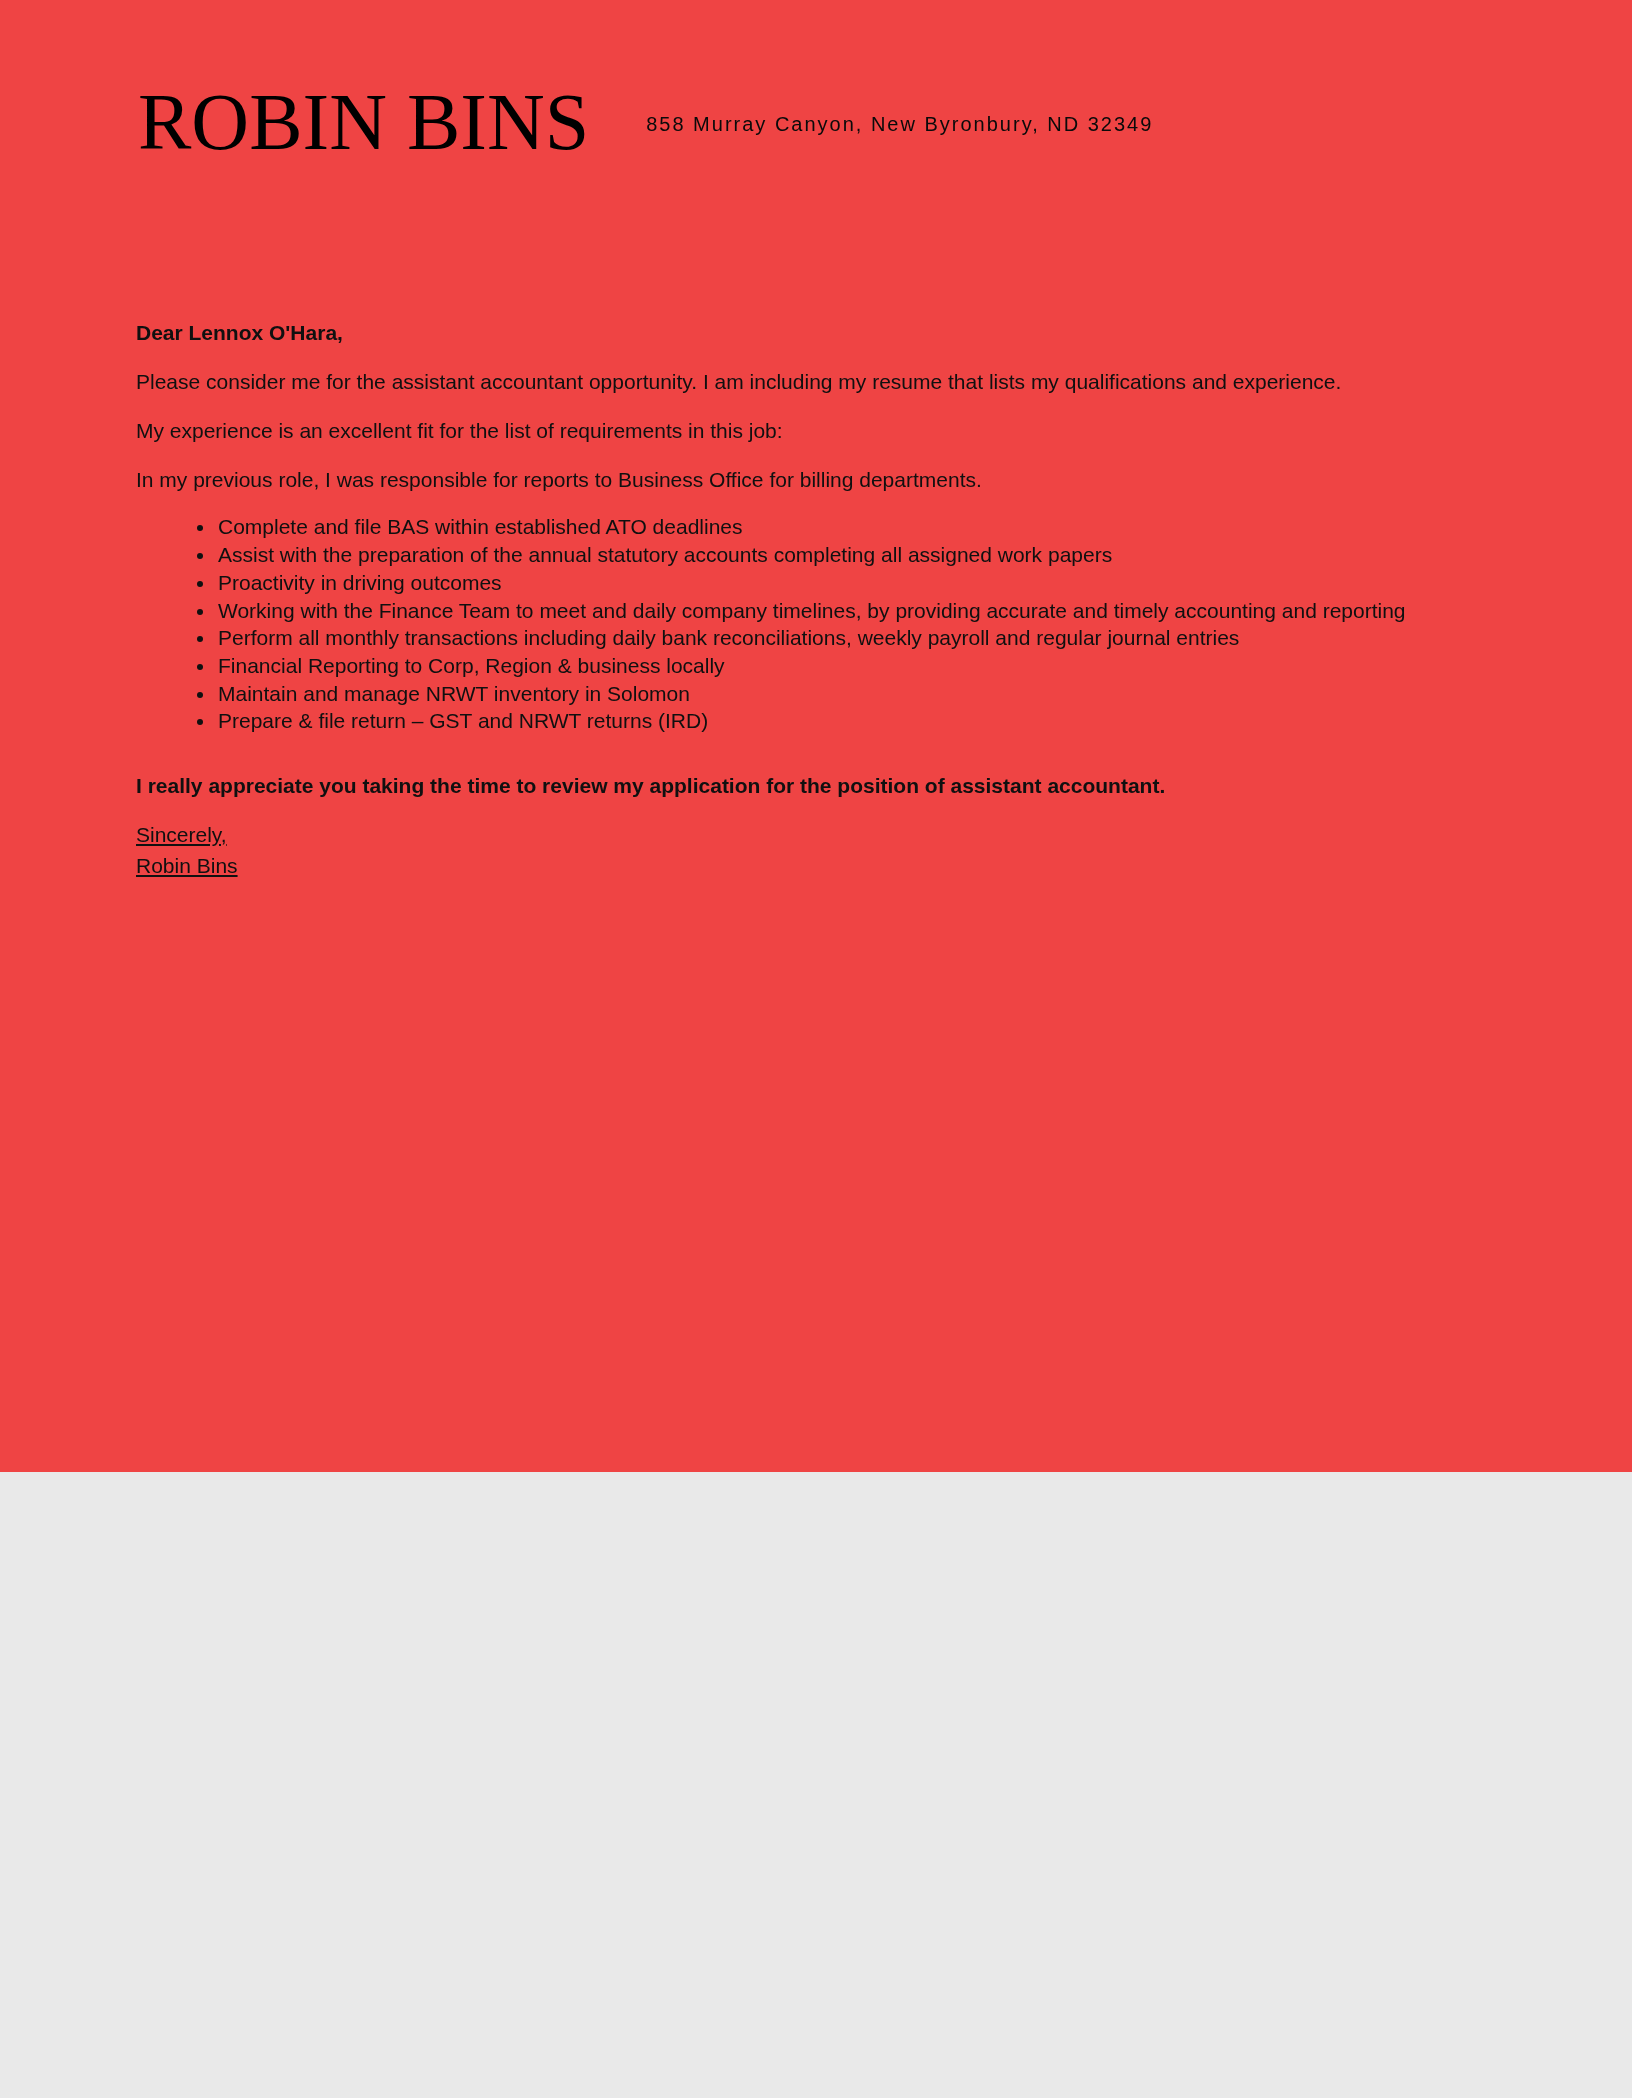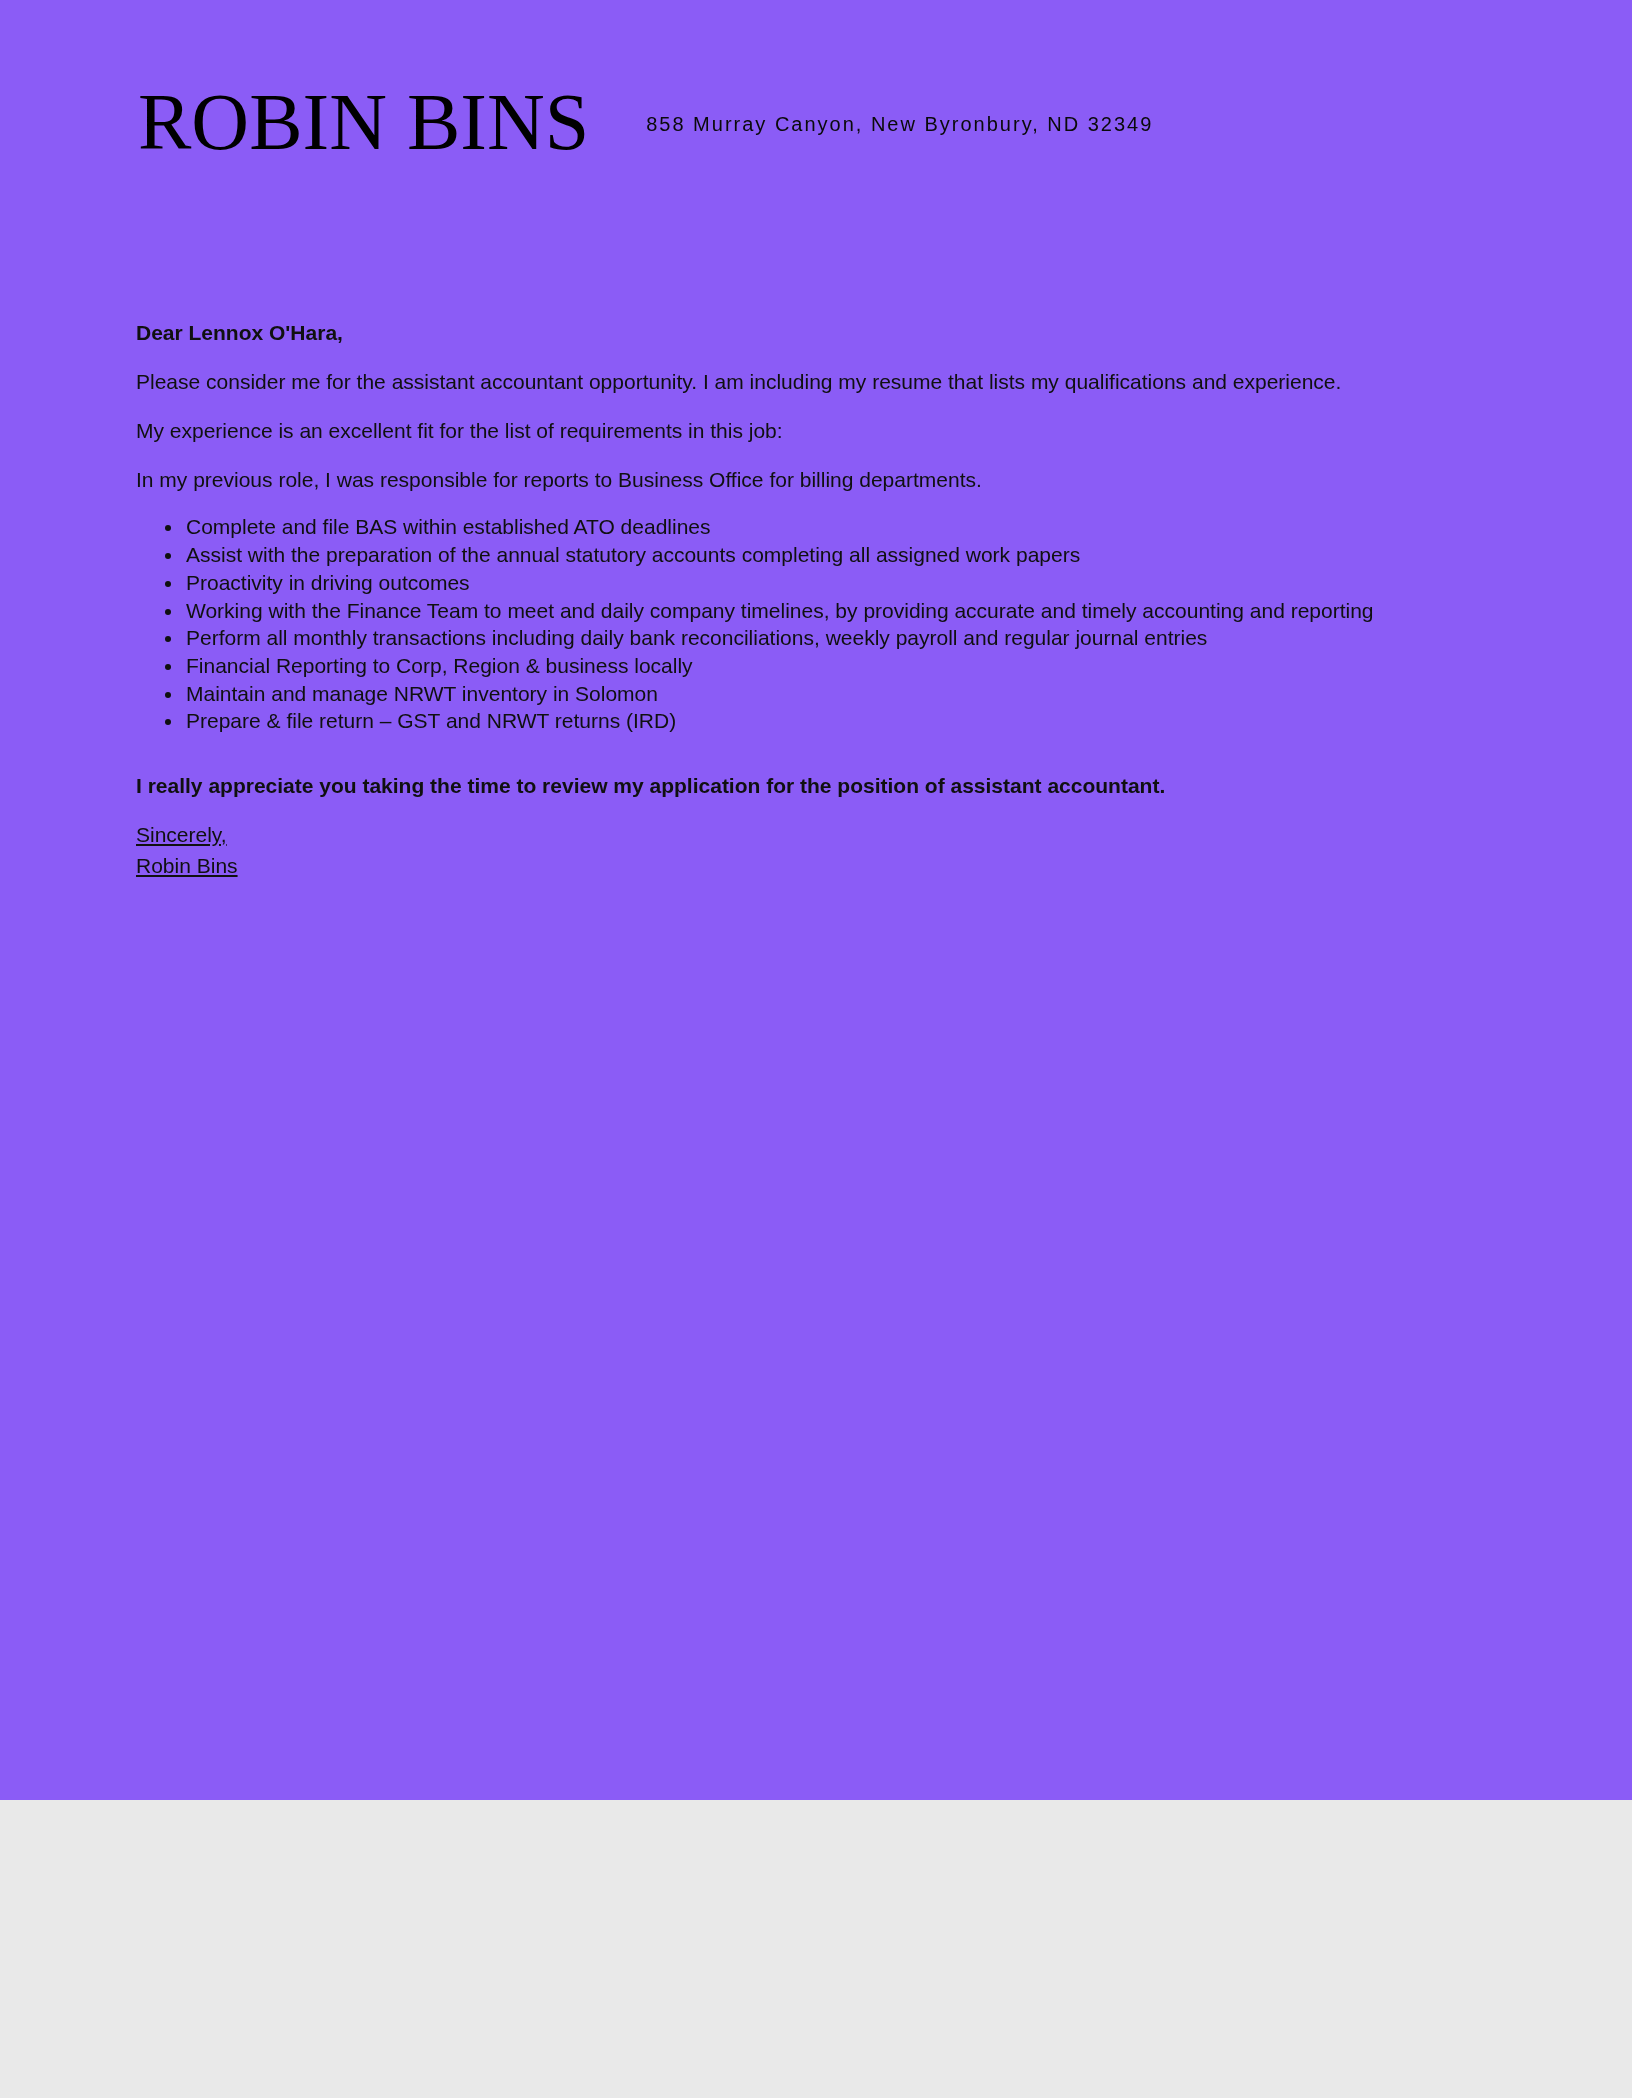--- a/index.html
+++ b/index.html
@@ -1,21 +1,21 @@
 <!DOCTYPE html>
 <html><head>
 <meta charset="utf-8">
 <style>
   html, body { margin: 0; padding: 0; background: #e9e9e9; }
   .page {
     position: relative;
     width: 1632px;
-    height: 1800px;
+    height: 1472px;
     margin: 0 auto;
-    background: #8b5cf6;
+    background: #ef4444;
     overflow: hidden;
     font-family: "Liberation Sans", sans-serif;
     color: #101010;
     -webkit-font-smoothing: antialiased;
   }
   .letter-header {
     display: flex;
     align-items: center;
     gap: 57px;
     margin: 82px 0 0 138px;
@@ -46,20 +46,21 @@
   .letter-body p { margin: 0 0 18px 0; }
   .salutation { font-weight: 700; }
   .requirements-list {
     margin: 16px 0 36px 0;
     padding-left: 48px;
     list-style: disc;
   }
   .requirements-list li {
     line-height: 1.32;
     padding-left: 2px;
+    margin-left: 32px;
   }
   .closing-paragraph { font-weight: 700; }
   .signoff { margin-top: 25px; text-decoration: underline; }
 </style>
 </head>
 <body>
 
 <div class="page">
 
   <div class="letter-header">

